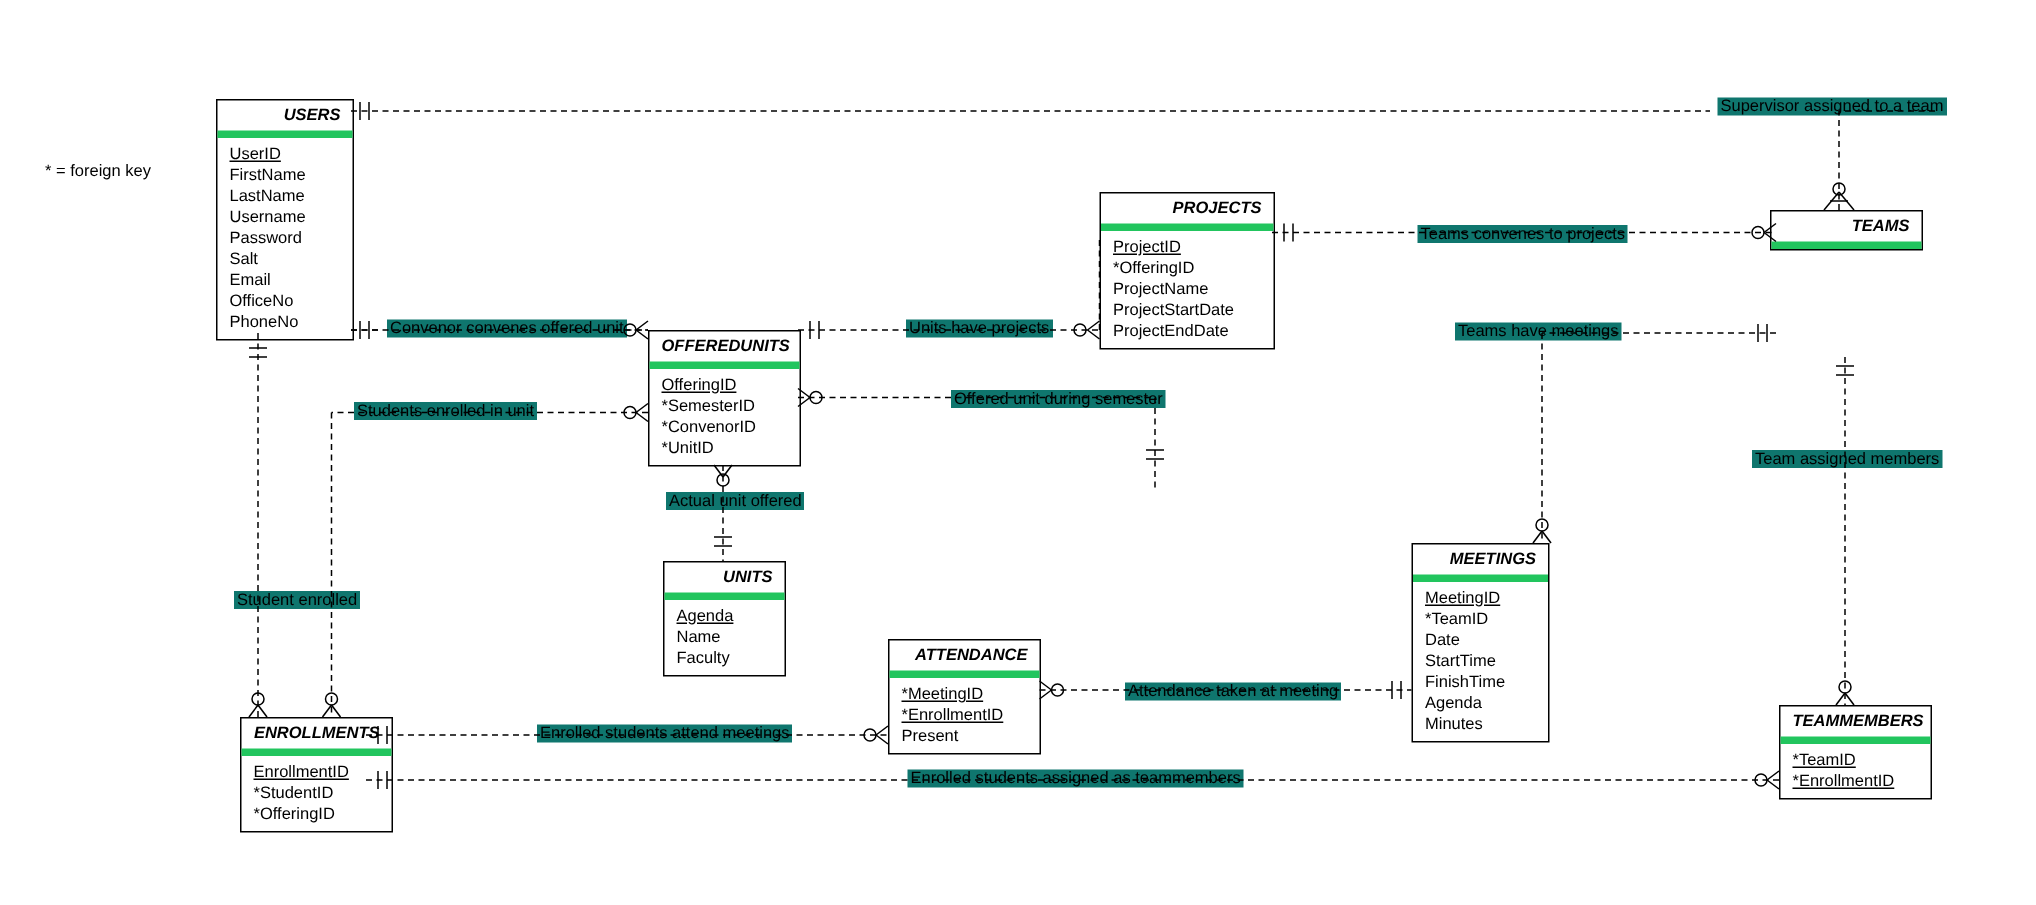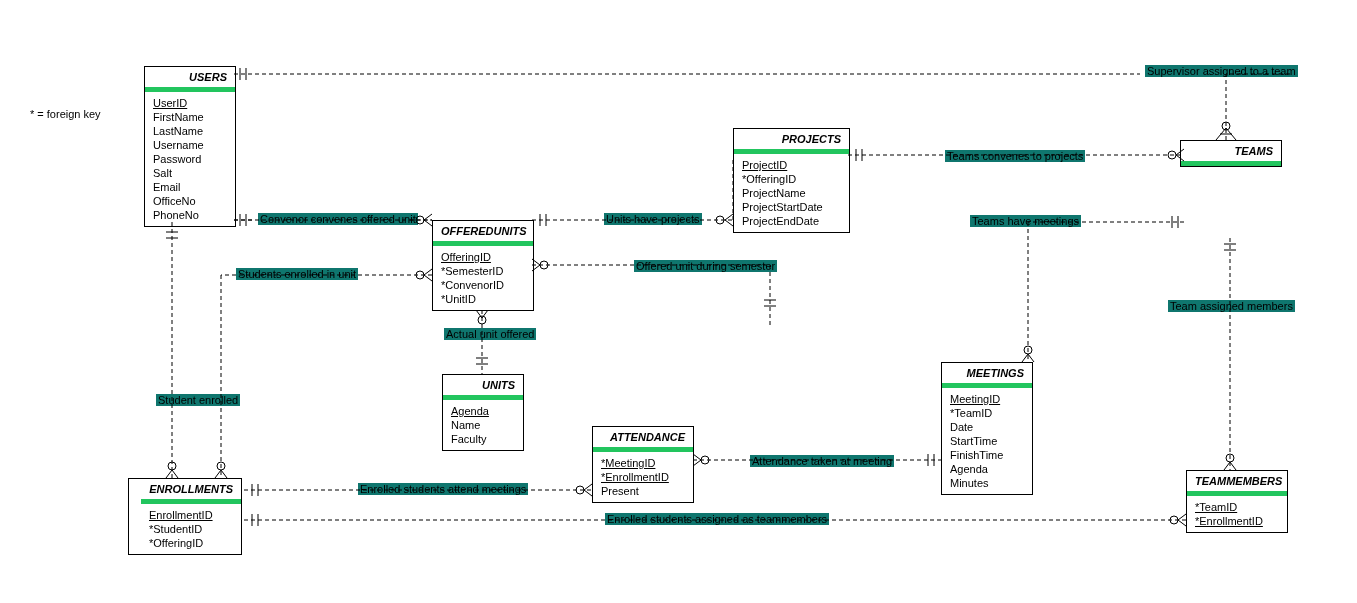--- a/index.html
+++ b/index.html
@@ -87,21 +87,21 @@
 
 <div class="entity" style="left:592px;top:426px;width:100px;">
   <div class="title">ATTENDANCE</div>
   <div class="attrs">
         <div class="pk">*MeetingID</div>
         <div class="pk">*EnrollmentID</div>
         <div>Present</div>
       </div>
 </div>
 
-<div class="entity" style="left:128px;top:478px;width:100px;padding-left:12px;">
+<div class="entity" style="left:160px;top:478px;width:100px;">
   <div class="title">ENROLLMENTS</div>
   <div class="attrs">
         <div class="pk">EnrollmentID</div>
         <div>*StudentID</div>
         <div>*OfferingID</div>
       </div>
 </div>
 
 <div class="entity" style="left:1186px;top:470px;width:100px;">
   <div class="title">TEAMMEMBERS</div>

